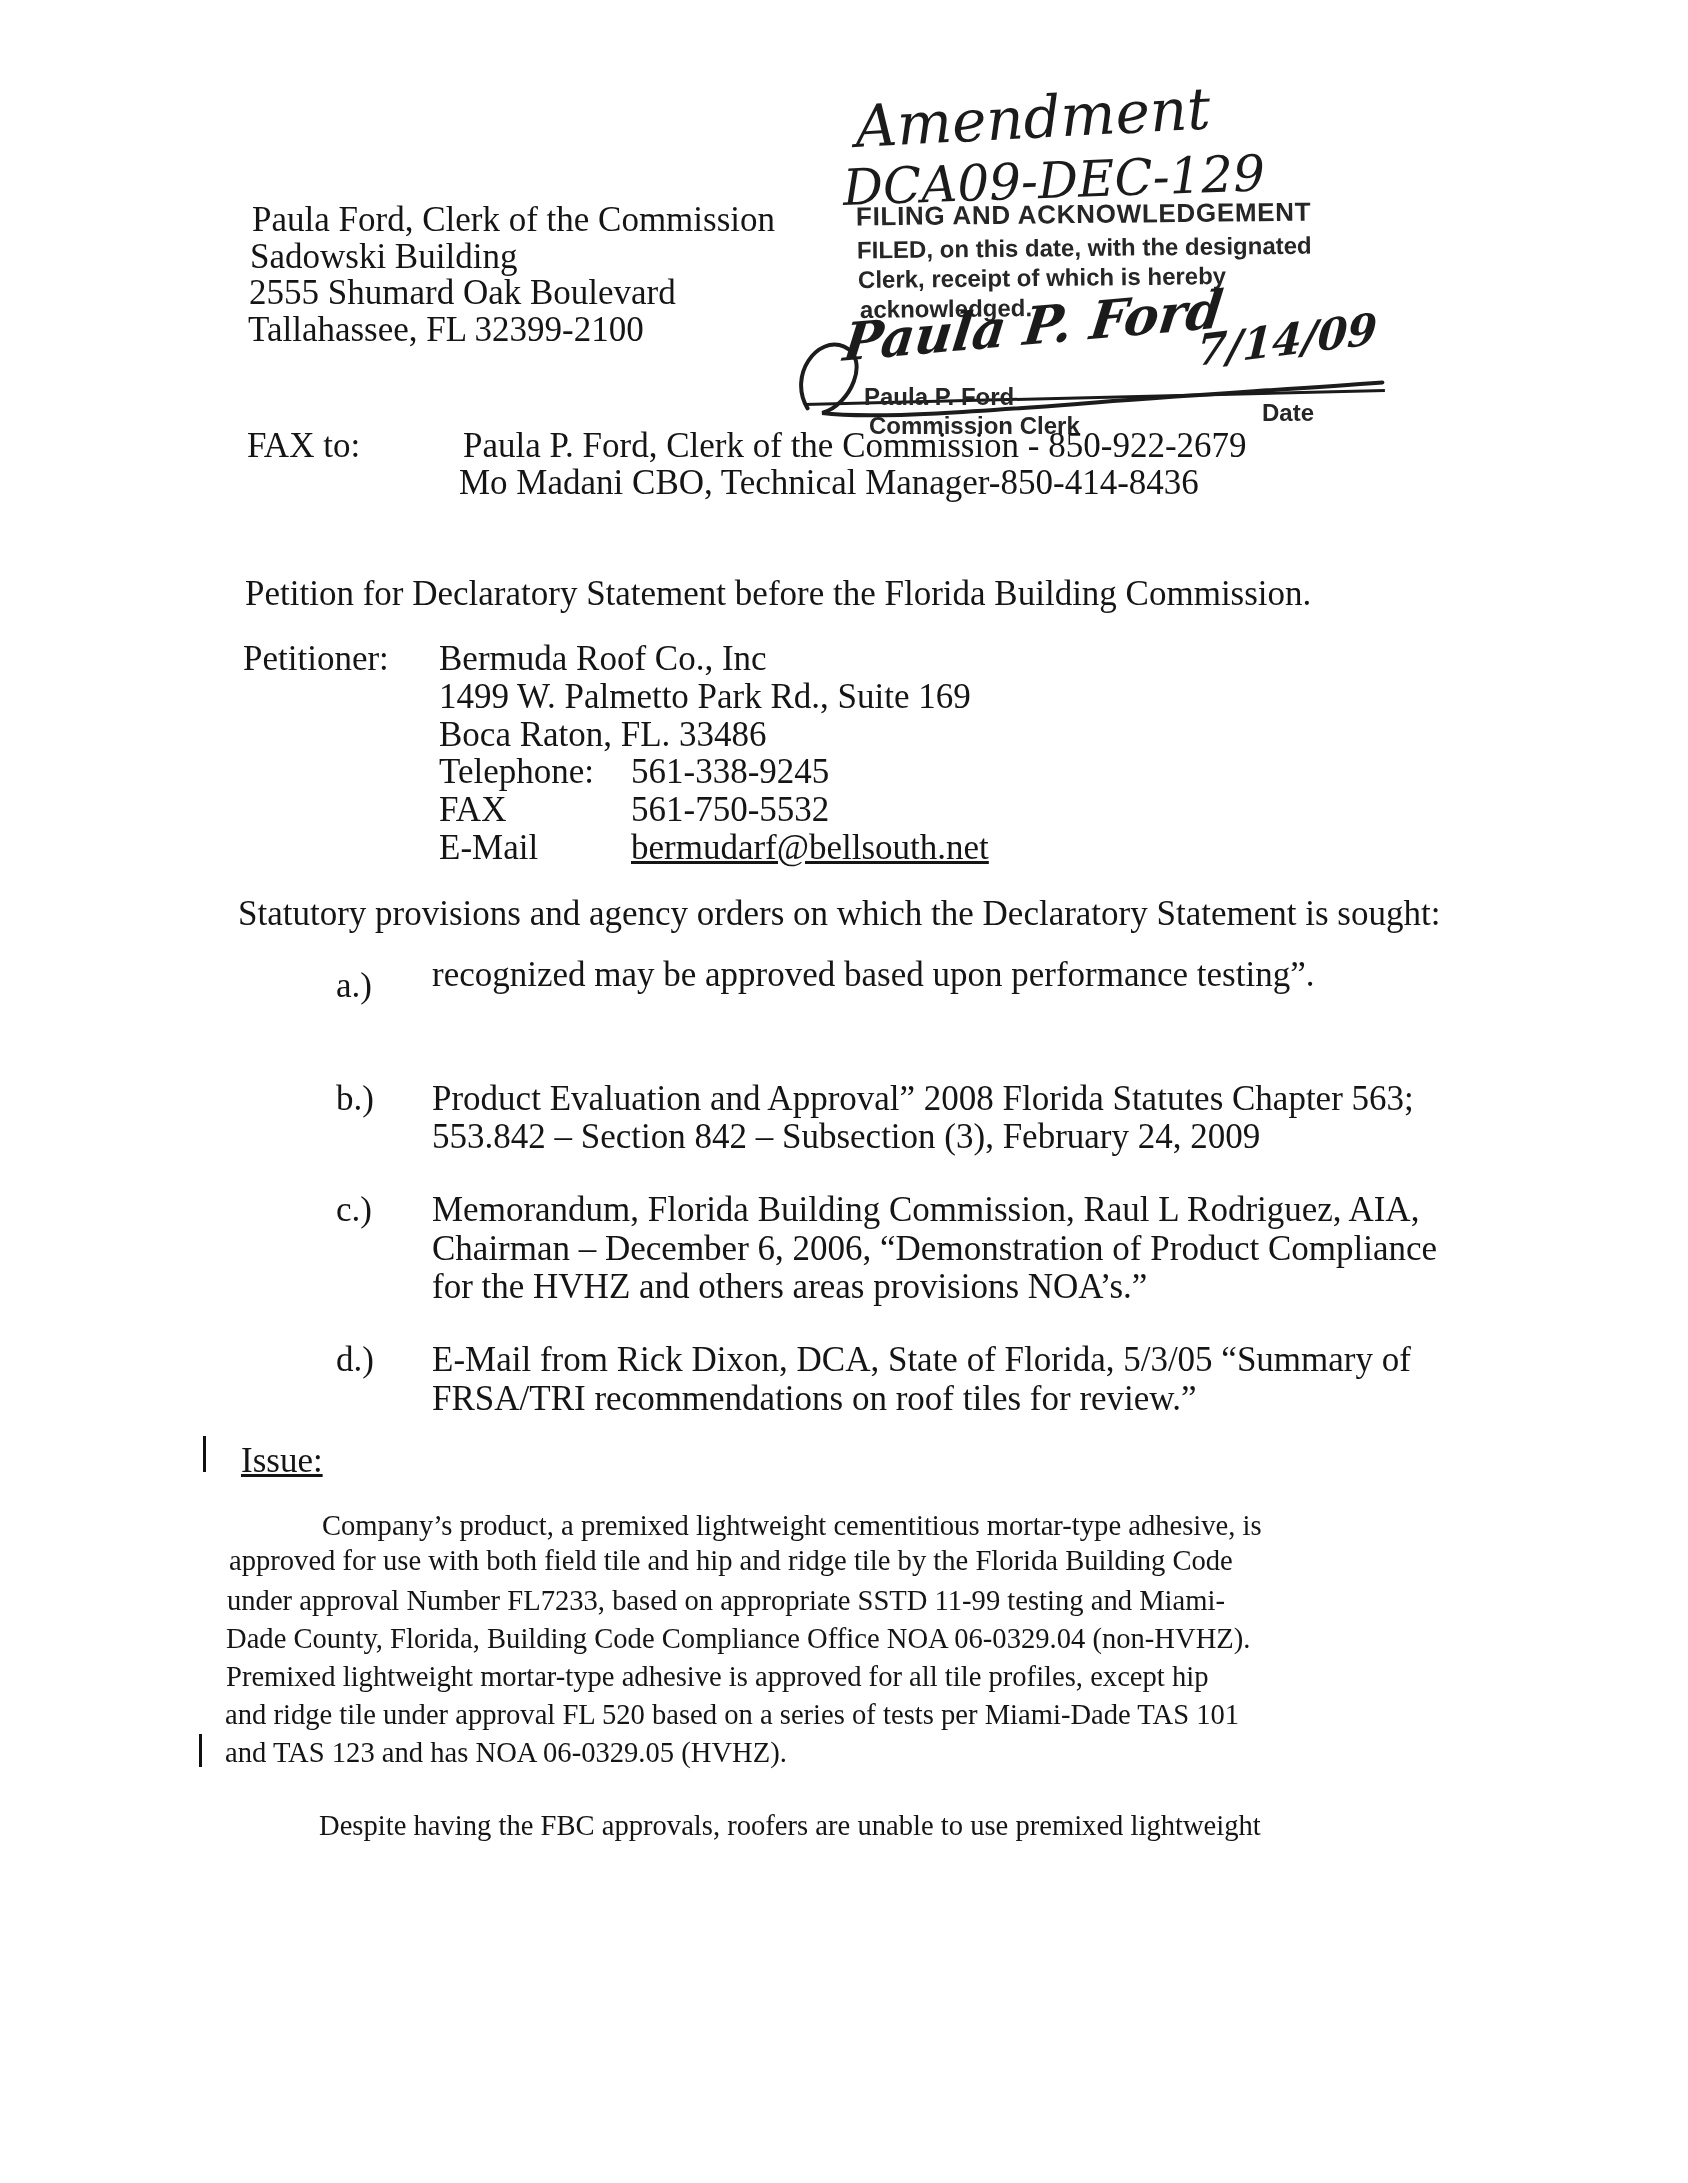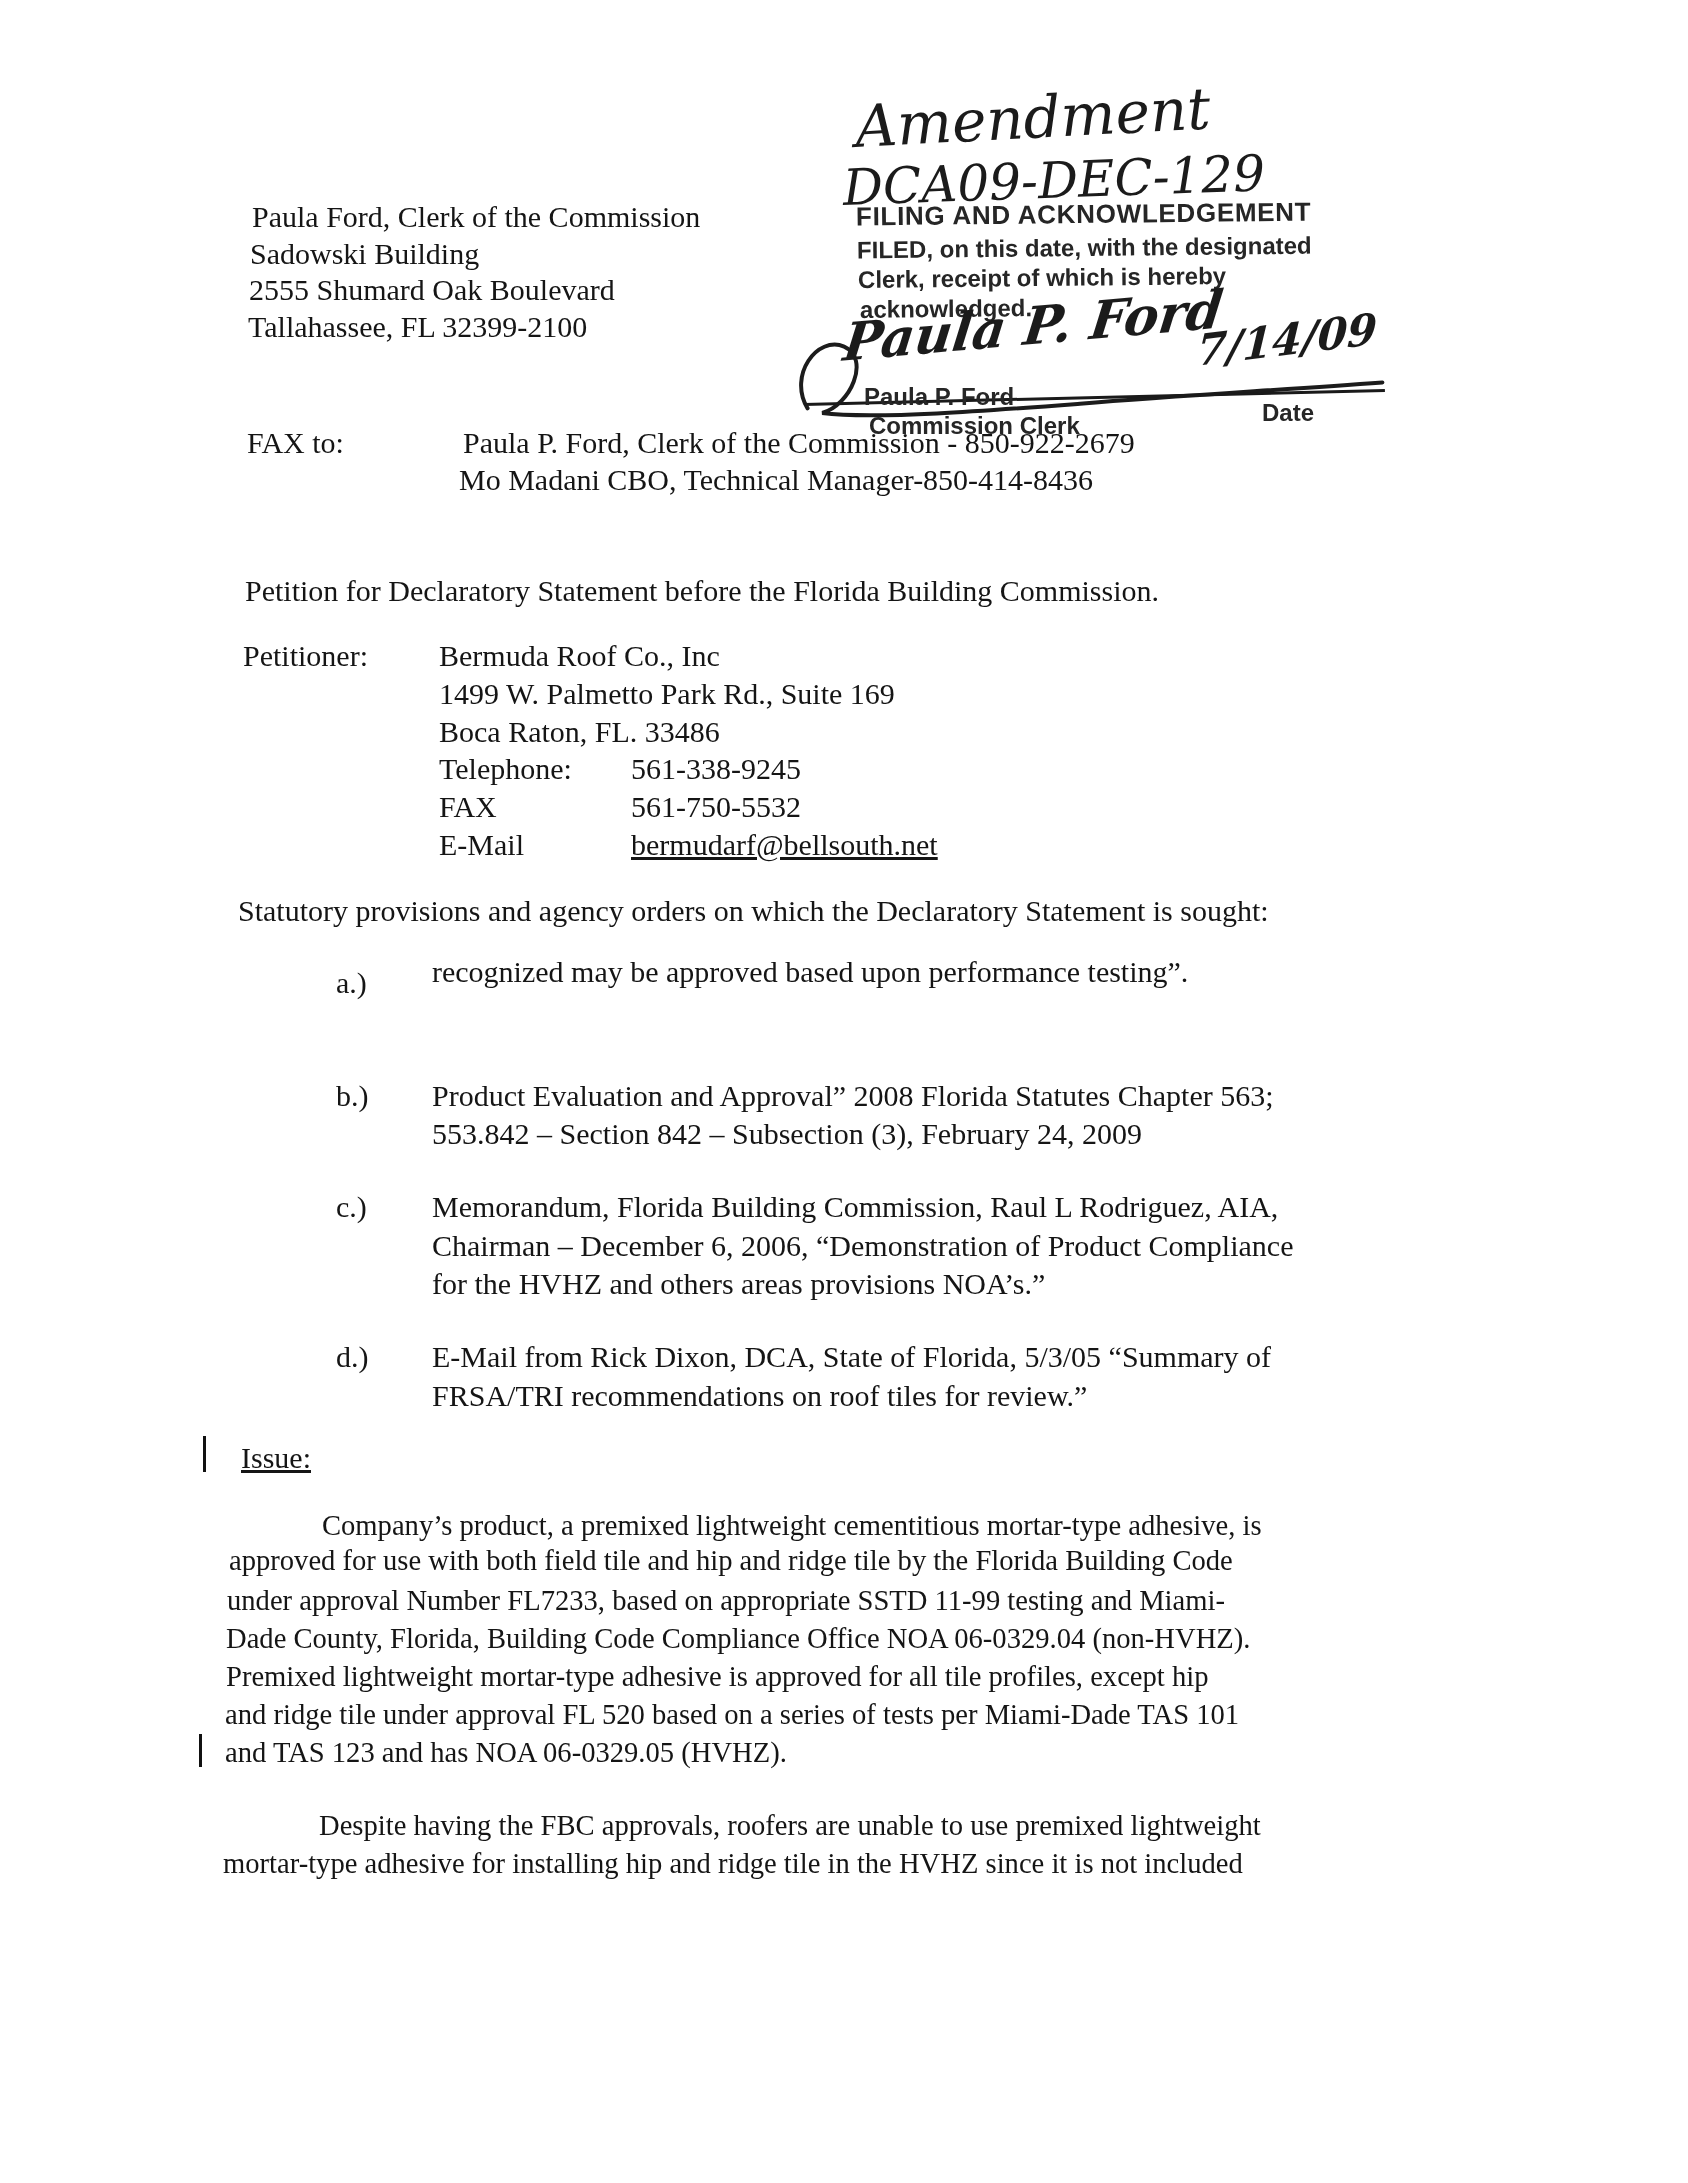--- a/index.html
+++ b/index.html
@@ -4,21 +4,21 @@
 <style>
   html,body{margin:0;padding:0;background:#d9d9d9;}
   .page{
     position:relative;
     width:1689px;height:2183px;
     background:#ffffff;
     font-family:"Liberation Serif", serif;
     color:#151515;
     overflow:hidden;
   }
-  .line{position:absolute;white-space:nowrap;font-size:30px;line-height:1.2;}
+  .line{position:absolute;white-space:nowrap;font-size:35px;line-height:1.2;}
   .stamp{font-family:"Liberation Sans", sans-serif;font-weight:bold;color:#262626;}
   .stamp-title{font-size:26px;letter-spacing:0.7px;}
   .stamp-body{font-size:24px;}
   .hand{
     font-family:"DejaVu Serif", serif;
     font-style:italic;
     color:#1b1b1b;
   }
   .script-sig{
     font-size:52px;
@@ -110,16 +110,15 @@
   <div class="para-line" style="left:322px;top:1510px;">Company’s product, a premixed lightweight cementitious mortar-type adhesive, is</div>
   <div class="para-line" style="left:229px;top:1524px;margin-top:21px;">approved for use with both field tile and hip and ridge tile by the Florida Building Code</div>
   <div class="para-line" style="left:227px;top:1585px;">under approval Number FL7233, based on appropriate SSTD 11-99 testing and Miami-</div>
   <div class="para-line" style="left:226px;top:1623px;">Dade County, Florida, Building Code Compliance Office NOA 06-0329.04 (non-HVHZ).</div>
   <div class="para-line" style="left:226px;top:1661px;">Premixed lightweight mortar-type adhesive is approved for all tile profiles, except hip</div>
   <div class="para-line" style="left:225px;top:1699px;">and ridge tile under approval FL 520 based on a series of tests per Miami-Dade TAS 101</div>
   <div class="changebar" style="left:199px;top:1734px;height:33px;"></div>
   <div class="para-line" style="left:225px;top:1737px;">and TAS 123 and has NOA 06-0329.05 (HVHZ).</div>
 
   <div class="para-line" style="left:319px;top:1810px;">Despite having the FBC approvals, roofers are unable to use premixed lightweight</div>
-  <div class="para-line" style="left:223px;top:1848px;">mortar-type adhesive for installing hip and ridge tile in the HVHZ since it is not included</div>
 
 </div>
 
 
 </body></html>

